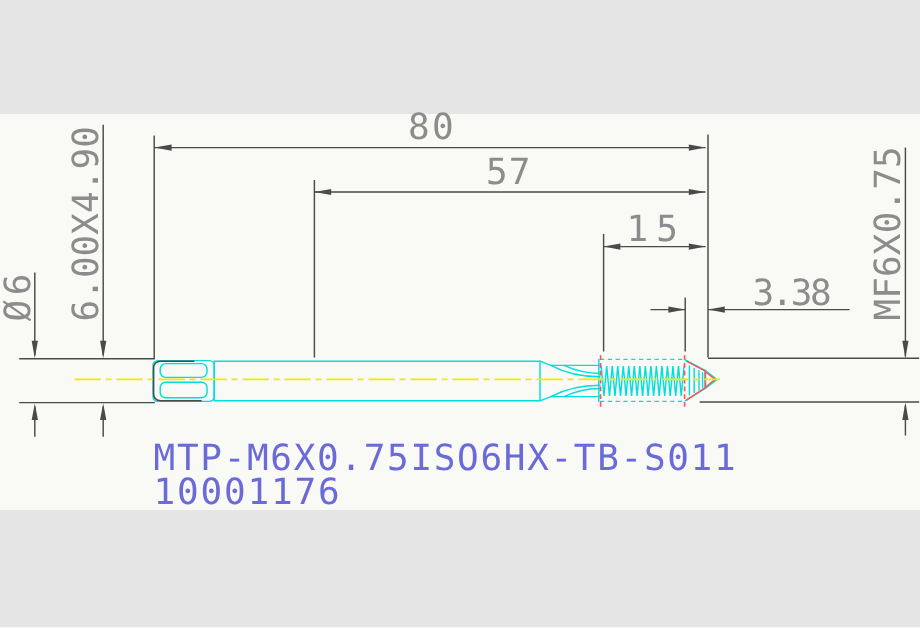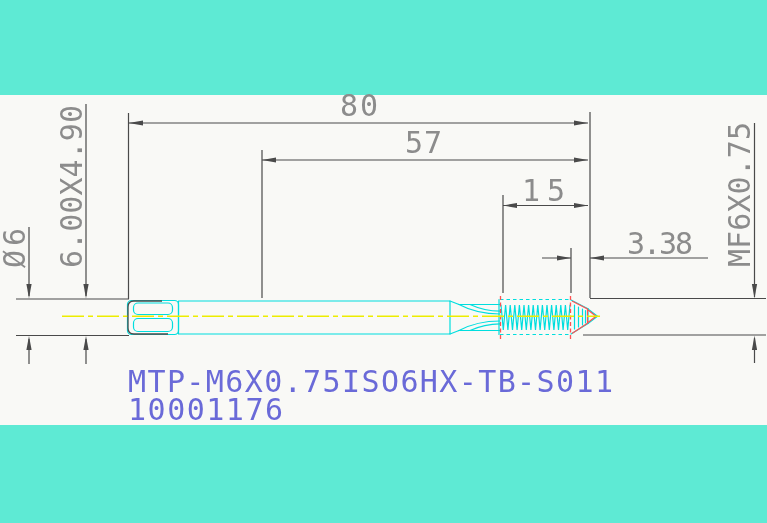--- a/index.html
+++ b/index.html
@@ -1,16 +1,16 @@
 <!DOCTYPE html>
 <html style="--cyan: #00dede; --yellow: #eded00; --red: #ff5252; --blue: #6a6ad8; --dimline: #4a4a4a; --dimtext: #8c8c8c; --tint: #f9f9f6;"><head>
 <meta charset="utf-8">
 <style>
   html,body{margin:0;padding:0;background:#ffffff;}
-  .stage{position:relative;width:767px;height:523px;background:#5eead4;overflow:hidden;
+  .stage{position:relative;width:767px;height:523px;background:#e5e5e5;overflow:hidden;
          font-family:"DejaVu Sans Mono", monospace;}
   svg{display:block}
   .tool-line{stroke:var(--cyan);stroke-width:1.2;fill:none;stroke-linecap:round;}
   .tool-dash{stroke:var(--cyan);stroke-width:1.1;fill:none;stroke-dasharray:3.5 3;}
   .red-line{stroke:var(--red);stroke-width:1.2;fill:none;}
   .red-dash{stroke:var(--red);stroke-width:1.3;fill:none;stroke-dasharray:4 2.5;}
   .center-line{stroke:var(--yellow);stroke-width:1.5;fill:none;stroke-dasharray:22 4 5 4;}
   .dim-line{stroke:var(--dimline);stroke-width:1.2;fill:none;}
   .dim-arrow{fill:var(--dimline);stroke:none;}
   .dark-overlay{stroke:var(--dimline);stroke-width:1.3;fill:none;}

